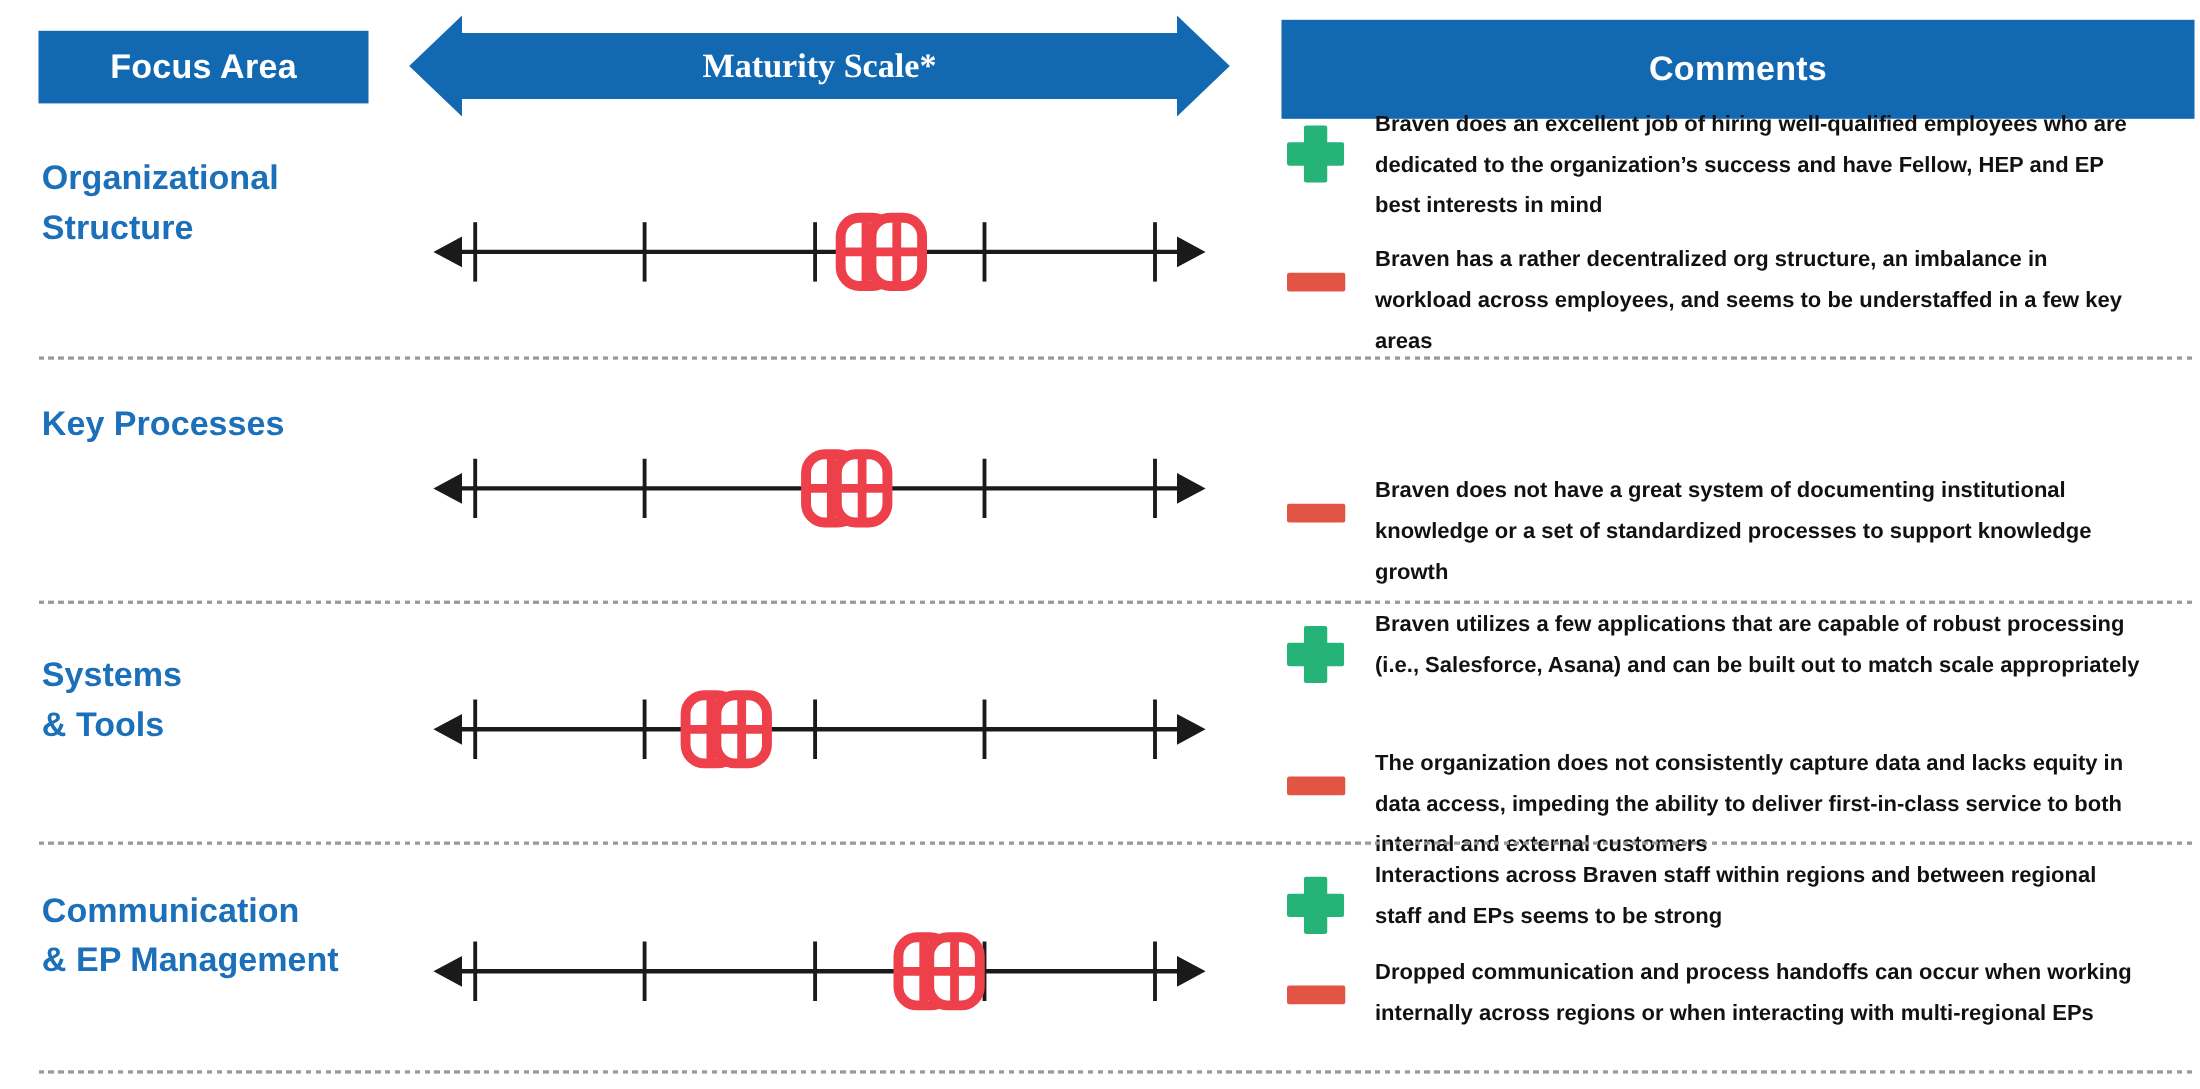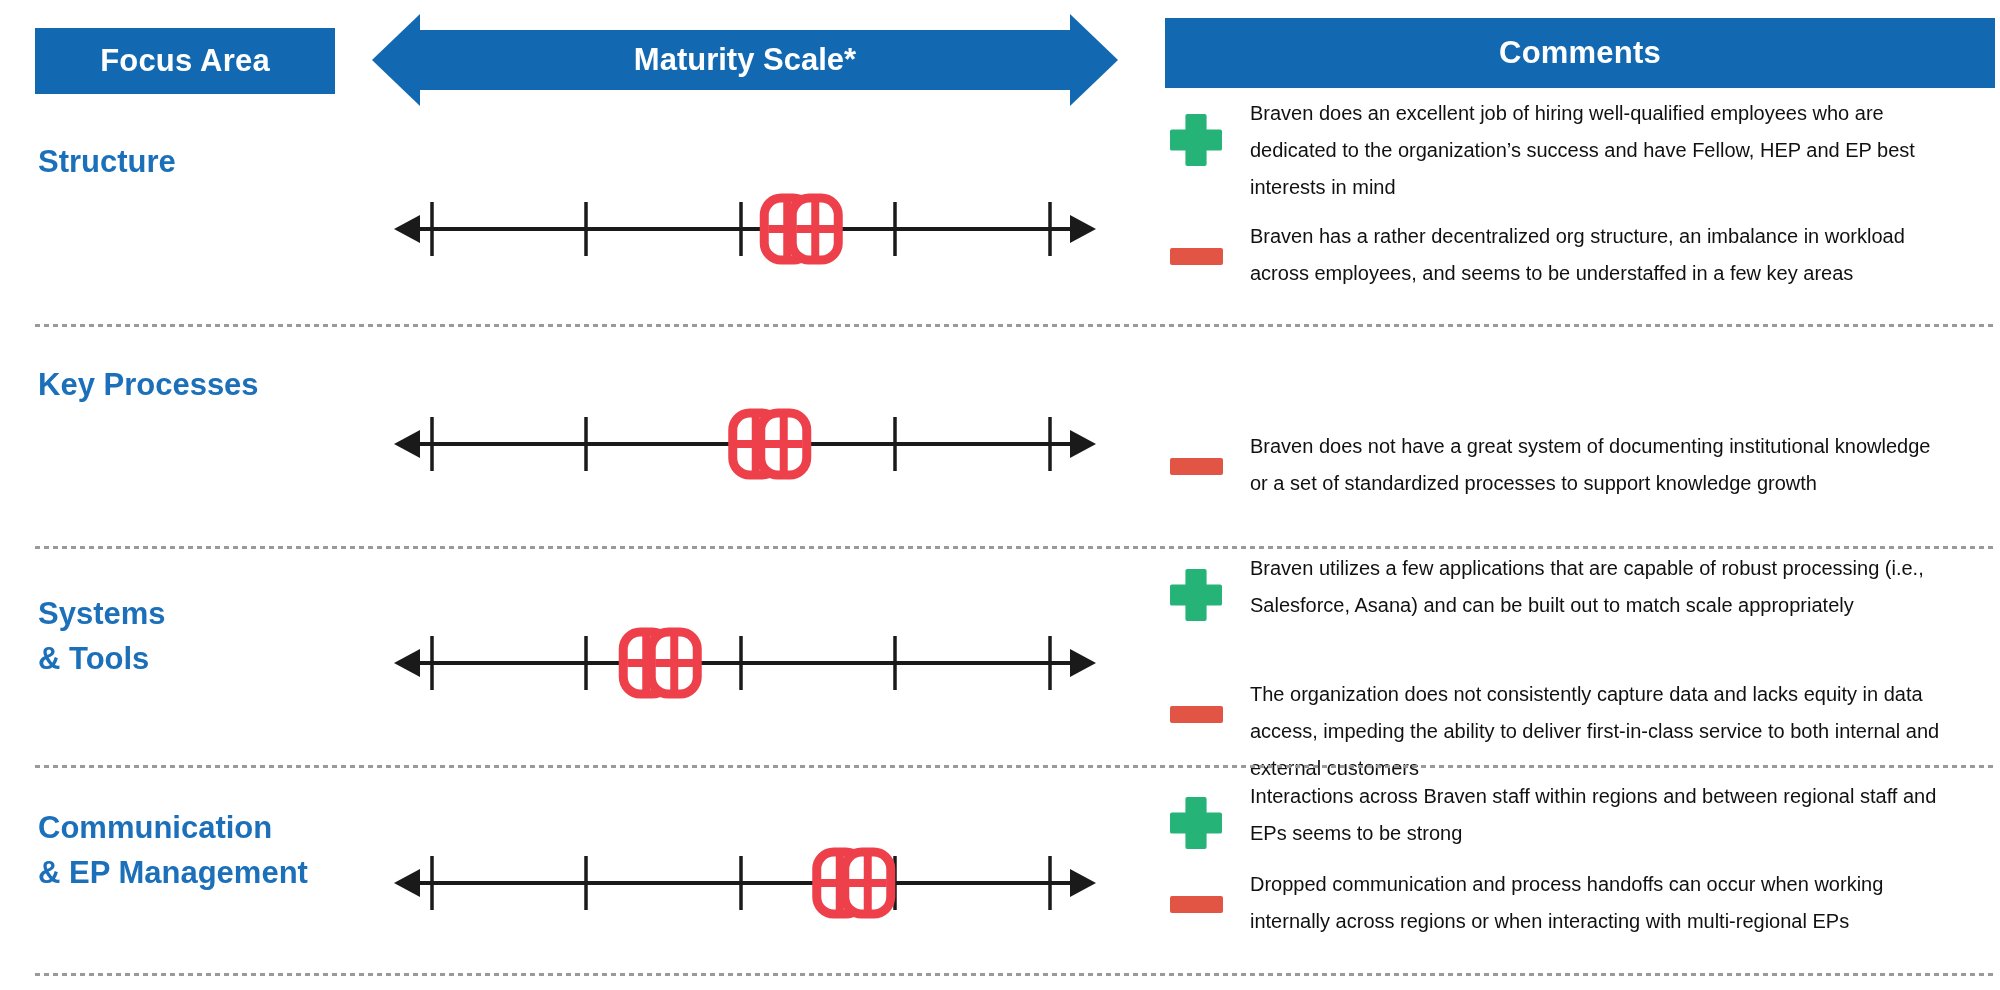--- a/index.html
+++ b/index.html
@@ -12,24 +12,24 @@
     --separator:#9A9A9A;
   }
   *{box-sizing:border-box;}
   body{margin:0;background:#ffffff;font-family:"Liberation Sans",sans-serif;}
   .slide{position:relative;width:2000px;height:990px;background:#ffffff;overflow:hidden;}
 
   
   .hdr{position:absolute;display:flex;align-items:center;justify-content:center;
        background:var(--header-blue);color:#fff;font-weight:bold;font-size:31px;letter-spacing:.2px;}
   .hdr.focus{left:35px;top:28px;width:300px;height:66px;}
-  .hdr.comments{left:1165px;top:18px;width:830px;height:70px;}
+  .hdr.comments{left:1165px;top:18px;width:830px;height:90px;}
   .arrow{position:absolute;left:372px;top:14px;width:746px;height:92px;}
   .arrow .body{position:absolute;left:46px;right:46px;top:16px;height:60px;background:var(--header-blue);
-       display:flex;align-items:center;justify-content:center;color:#fff;font-weight:bold;font-size:31px;}
+       display:flex;align-items:center;justify-content:center;color:#fff;font-weight:bold;font-size:31px;font-family:Liberation Serif, serif;}
   .arrow .pt{position:absolute;top:0;width:0;height:0;border-top:46px solid transparent;border-bottom:46px solid transparent;}
   .arrow .pt.left{left:0;border-right:48px solid var(--header-blue);}
   .arrow .pt.right{right:0;border-left:48px solid var(--header-blue);}
 
   
   .row{position:absolute;inset:0;pointer-events:none;}
   .row-label{position:absolute;left:38px;color:var(--label-blue);font-weight:bold;font-size:31px;line-height:45px;}
   .r1 .row-label{top:139px}
   .r2 .row-label{top:362px}
   .r3 .row-label{top:591px}
@@ -41,21 +41,21 @@
   .r3 svg.scale{top:603px}
   .r4 svg.scale{top:823px}
 
   .axis line{stroke:var(--ink);stroke-width:4;}
   .axis line.tick{stroke-width:3.5;}
   .axis .ah{fill:var(--ink);}
   .marker rect{fill:#ffffff;stroke:var(--marker-red);stroke-width:9;}
   .marker line{stroke:var(--marker-red);stroke-width:8;}
 
   
-  .comment{position:absolute;left:1168px;width:822px;display:flex;}
+  .comment{position:absolute;left:1168px;width:822px;display:flex;font-weight:bold;}
   .comment .icon-cell{flex:0 0 82px;display:flex;justify-content:flex-start;}
   .comment p{margin:0;font-size:20px;line-height:37px;color:#111;width:700px;}
   .icon-plus{margin-top:18px;margin-left:2px;}
   .icon-plus path{fill:var(--plus-green);stroke:var(--plus-green);stroke-width:4;stroke-linejoin:round;}
   .icon-minus{margin-top:30px;margin-left:2px;width:53px;height:17px;border-radius:2px;background:var(--minus-red);}
   .r1 .comment.plus{top:95px}  .r1 .comment.minus{top:218px}
   .r2 .comment.plus{top:332px} .r2 .comment.minus{top:428px}
   .r3 .comment.plus{top:550px} .r3 .comment.minus{top:676px}
   .r4 .comment.plus{top:778px} .r4 .comment.minus{top:866px}
 
@@ -74,20 +74,21 @@
     <span class="pt left"></span>
     <span class="pt right"></span>
     <div class="body">
         <span>Maturity Scale*</span>
       </div>
   </div>
   <div class="hdr comments">Comments</div>
 
   <section class="row r1">
     <div class="row-label">
+      <div>Organizational</div>
       <div>Structure</div>
     </div>
     <svg class="scale" viewBox="0 0 750 120">
       <g class="axis">
         <line x1="40" y1="60" x2="710" y2="60"></line>
         <polygon class="ah" points="24,60 50,46 50,74"></polygon>
         <polygon class="ah" points="726,60 700,46 700,74"></polygon>
         <line class="tick" x1="62" y1="33" x2="62" y2="87"></line>
         <line class="tick" x1="216" y1="33" x2="216" y2="87"></line>
         <line class="tick" x1="371" y1="33" x2="371" y2="87"></line>

